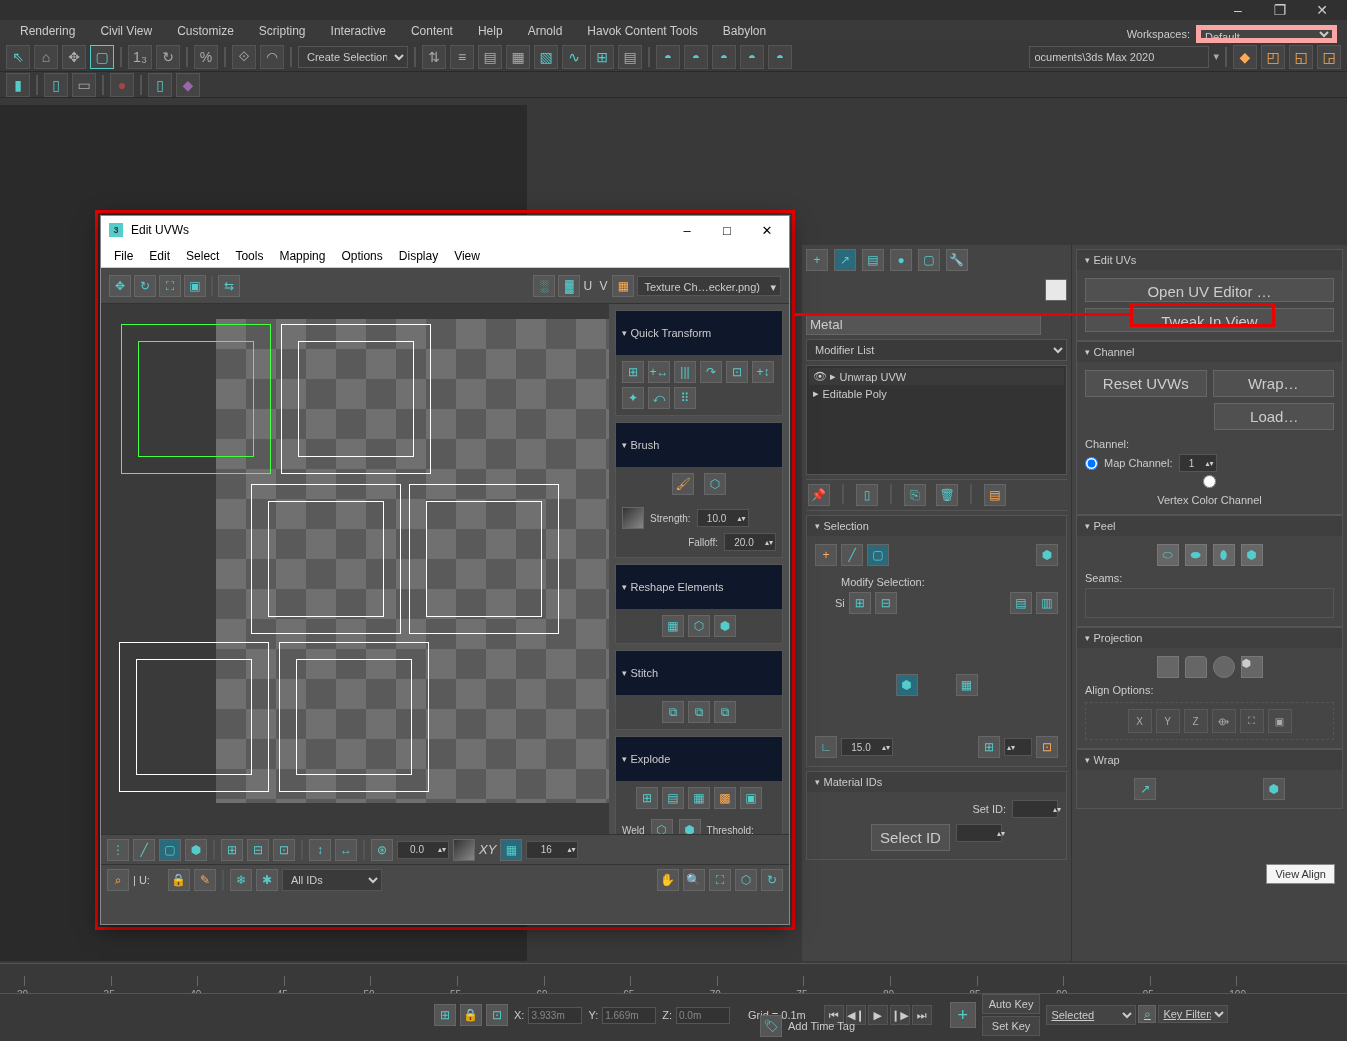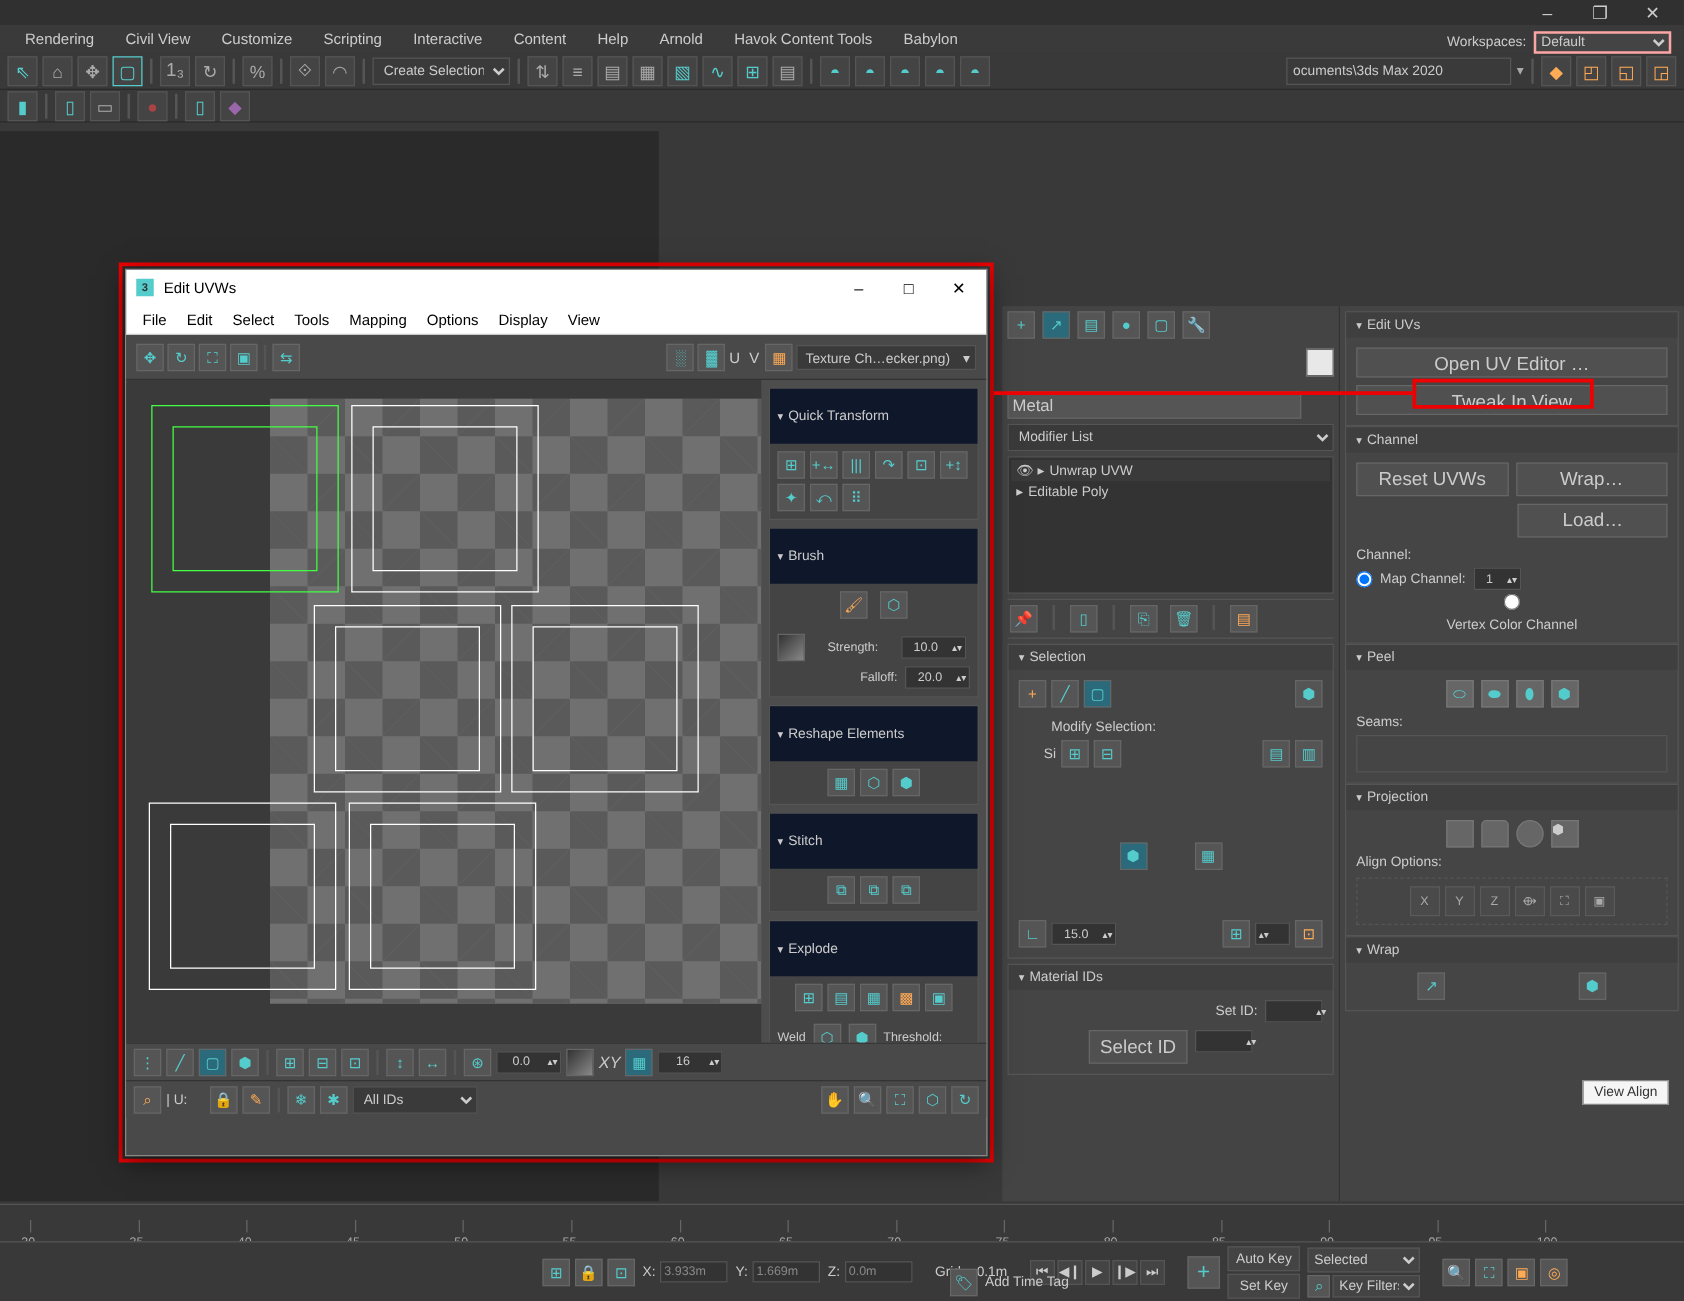--- a/index.html
+++ b/index.html
@@ -4,21 +4,21 @@
 <style>
 * { box-sizing: border-box; margin: 0; padding: 0; font-family: 'Segoe UI', Tahoma, sans-serif; }
 body { width: 1347px; height: 1041px; background: #393939; overflow: hidden; position: relative; color: #ccc; font-size: 11px; }
 
 .titlebar { height: 20px; background: #303030; display: flex; justify-content: flex-end; align-items: center; gap: 28px; padding-right: 18px; }
 .win-ctrl { width: 14px; height: 14px; color: #ccc; cursor: pointer; display:flex;align-items:center;justify-content:center;font-size:14px;}
 
 .menubar { height: 22px; background: #3a3a3a; display: flex; align-items: center; padding: 0 8px; gap: 1px; }
 .menubar span { padding: 3px 12px; cursor: pointer; font-size: 12px; }
 .workspace-area { position: absolute; right: 10px; top: 25px; display: flex; align-items: center; gap: 6px; font-size:11px;}
-.workspace-area select { background: #444; border: 2px solid #fca5a5; color: #ccc; width: 110px; height: 18px; font-size:11px;}
+.workspace-area select { background: #444; border: 5px solid #fca5a5; color: #ccc; width: 141px; height: 18px; font-size:11px;}
 
 .toolbar-row { height: 30px; background: #393939; display: flex; align-items: center; padding: 0 6px; gap: 4px; border-bottom: 1px solid #2a2a2a; }
 .tb-btn { width: 24px; height: 24px; background: #444; border: 1px solid #555; display: flex; align-items: center; justify-content: center; font-size: 14px; color: #aaa; cursor:pointer;}
 .tb-btn.cyan { color: #5cc; }
 .tb-sep { width: 2px; height: 20px; background: #555; margin: 0 2px; }
 .tb-dropdown { background: #3a3a3a; border: 1px solid #555; color: #ccc; height: 22px; padding: 0 4px; font-size:11px;}
 
 .toolbar-row2 { height: 26px; background: #393939; display: flex; align-items: center; padding: 0 6px; gap: 4px; border-bottom: 1px solid #2a2a2a; }
 
 .viewport-area { position: absolute; top: 105px; left: 0; right: 820px; bottom: 80px; background: #2a2a2a; }
@@ -265,21 +265,21 @@
           <span class="mini-btn">⠿</span>
         </div>
       </div>
       <div class="rollout">
         <div class="rollout-hdr">Brush</div>
         <div class="rollout-body" style="flex-direction:column;align-items:stretch;">
           <div style="display:flex;gap:10px;justify-content:center;">
             <span class="mini-btn" style="color:#fa5">🖌</span>
             <span class="mini-btn">⬡</span>
           </div>
-          <div style="display:flex;gap:18px;align-items:center;margin-top:8px;">
+          <div style="display:flex;gap:6px;align-items:center;margin-top:8px;">
             <span class="mini-btn" style="background:linear-gradient(135deg,#333,#888);"></span>
             <span class="field-lbl">Strength:</span>
             <div class="spinner-sm">
                 <input value="10.0" style="">
                 <span style="font-size:8px;padding:0 2px;">▴▾</span>
               </div>
           </div>
           <div style="display:flex;gap:6px;align-items:center;justify-content:flex-end;">
             <span class="field-lbl">Falloff:</span>
             <div class="spinner-sm">
@@ -308,21 +308,21 @@
       <div class="rollout">
         <div class="rollout-hdr">Explode</div>
         <div class="rollout-body" style="flex-direction:column;align-items:stretch;">
           <div style="display:flex;gap:4px;justify-content:center;">
             <span class="mini-btn">⊞</span>
             <span class="mini-btn">▤</span>
             <span class="mini-btn">▦</span>
             <span class="mini-btn" style="color:#fa5">▩</span>
             <span class="mini-btn">▣</span>
           </div>
-          <div style="display:flex;align-items:center;gap:6px;margin-top:6px;">
+          <div style="display:flex;align-items:center;gap:6px;margin-top:6px;text-decoration:underline;">
             <span class="field-lbl">Weld</span>
             <span class="mini-btn">⬡</span>
             <span class="mini-btn">⬢</span>
             <span class="field-lbl">Threshold:</span>
           </div>
           <div style="display:flex;justify-content:flex-end;">
               <div class="spinner-sm">
                 <input value="0.01" style="">
                 <span style="font-size:8px;padding:0 2px;">▴▾</span>
               </div>
@@ -633,21 +633,21 @@
     <span>▶</span>
     <span>❙▶</span>
     <span>⏭</span>
   </div>
   <div class="sb-sep"></div>
   <span class="mini-btn" style="width:26px;height:26px;font-size:18px;">+</span>
   <div style="display:flex;flex-direction:column;gap:2px;">
     <button class="sb-dropdown" style="padding:2px 6px;">Auto Key</button>
     <button class="sb-dropdown" style="padding:2px 6px;">Set Key</button>
   </div>
-  <div style="display:flex;flex-direction:column;gap:2px;">
+  <div style="display:flex;flex-direction:row;gap:2px;text-decoration:underline;">
     <select class="sb-dropdown" style="width:90px;"><option>Selected</option></select>
     <div style="display:flex;gap:2px;">
       <span class="mini-btn" style="width:18px;height:18px;">⌕</span>
       <select class="sb-dropdown" style="width:70px;height:18px;"><option>Key Filters…</option></select>
     </div>
   </div>
   <div class="sb-sep"></div>
   <div class="sb-group">
     <span class="mini-btn">🔍</span>
     <span class="mini-btn">⛶</span>

